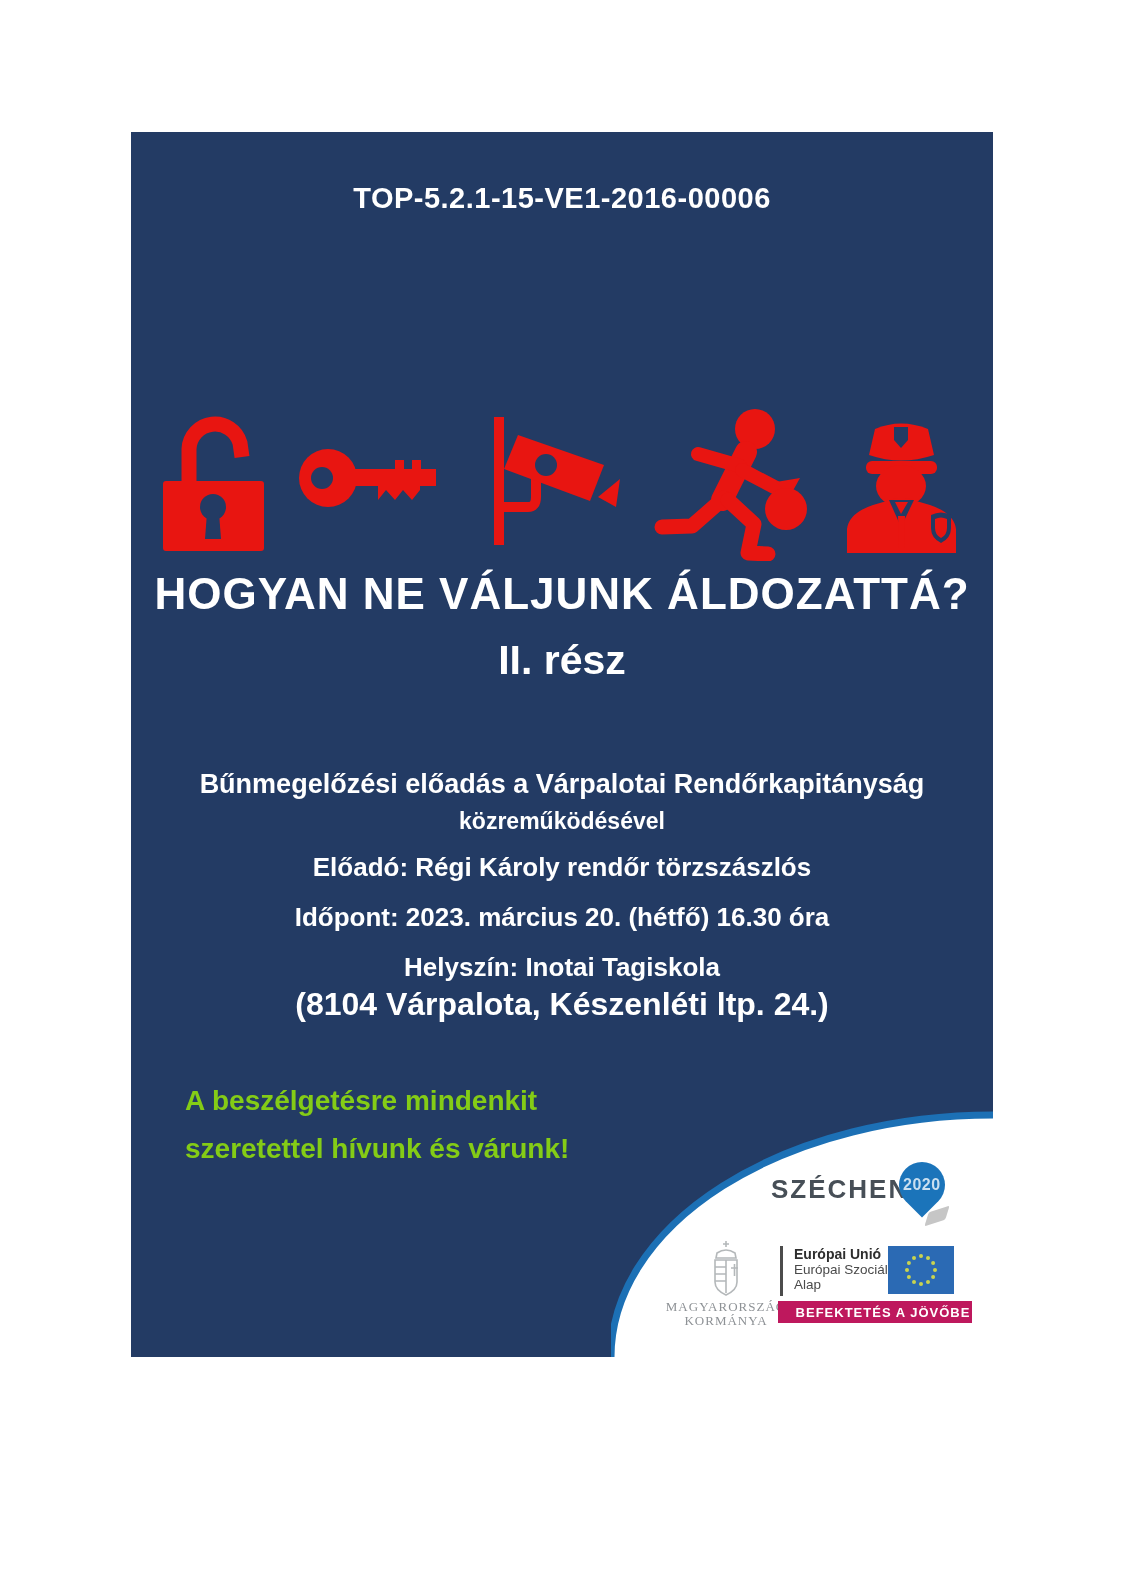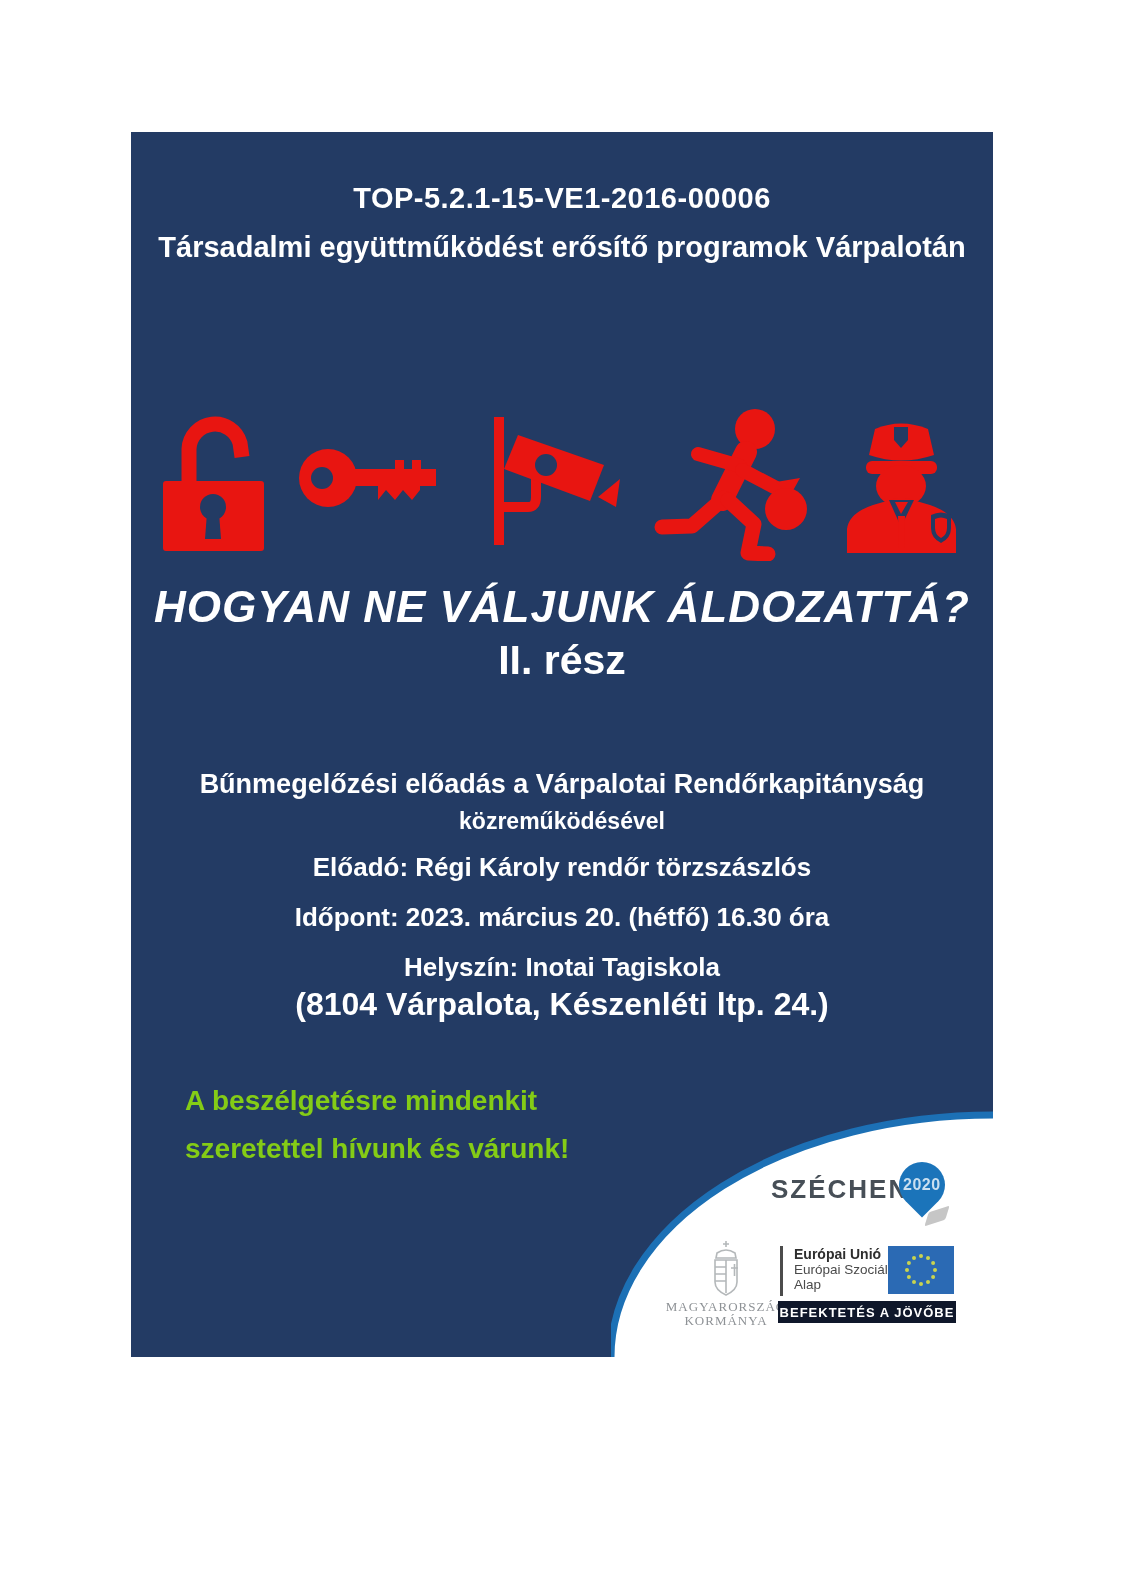--- a/index.html
+++ b/index.html
@@ -7,21 +7,21 @@
         font-family:"Liberation Sans",sans-serif;}
   .poster{position:absolute;left:131px;top:132px;width:862px;height:1225px;
           background:#233b64;overflow:hidden;}
   .ctext{position:absolute;left:0;width:100%;text-align:center;color:#ffffff;
          font-weight:bold;white-space:nowrap;}
   .ltext{position:absolute;color:#84cc16;font-weight:bold;white-space:nowrap;}
   .program-code{top:50px;font-size:29px;letter-spacing:.5px;}
   .program-name{top:99px;font-size:29px;}
   .icons-row{position:absolute;top:266px;left:0;width:100%;height:160px;
              display:flex;justify-content:center;align-items:center;gap:32px;}
-  .title{top:450px;font-size:44px;letter-spacing:1px;font-style:italic;}
+  .title{top:437px;font-size:44px;letter-spacing:1px;}
   .subtitle{top:505px;font-size:41px;}
   .desc1{top:637px;font-size:27px;}
   .desc2{top:676px;font-size:23px;}
   .presenter{top:720px;font-size:26px;}
   .datetime{top:770px;font-size:26px;}
   .location{top:820px;font-size:26px;}
   .address{top:854px;font-size:32px;}
   .inv1{left:54px;top:953px;font-size:28px;}
   .inv2{left:54px;top:1001px;font-size:28px;}
 
@@ -38,32 +38,31 @@
   .pin span{transform:rotate(45deg);color:#c9dff0;font-size:16px;font-weight:bold;letter-spacing:.5px;}
 
   .gov{position:absolute;left:525px;top:1108px;width:140px;text-align:center;}
   .gov-line{display:block;font-family:"Liberation Serif",serif;font-size:13px;
             letter-spacing:1px;color:#8e9296;line-height:14px;}
   .eu-text{position:absolute;left:649px;top:1114px;border-left:3px solid #4c4c4c;
            padding-left:11px;height:50px;}
   .eu-l1{font-size:14px;font-weight:bold;color:#2e2e2e;line-height:16px;white-space:nowrap;}
   .eu-l2,.eu-l3{font-size:13.5px;color:#4a4a4a;line-height:15px;white-space:nowrap;}
   .eu-flag{position:absolute;left:757px;top:1114px;}
-  .invest-box{position:absolute;left:647px;top:1169px;width:178px;height:22px;background:#0f172a;
+  .invest-box{position:absolute;left:647px;top:1169px;width:178px;height:22px;background:#be185d;
               display:flex;align-items:center;justify-content:center;color:#ffffff;
-              font-size:13px;font-weight:bold;letter-spacing:1px;white-space:nowrap;}
+              font-size:13px;font-weight:bold;letter-spacing:1px;white-space:nowrap;padding-left:16px;}
 </style>
 </head>
 <body>
 
 <div class="page">
   <div class="poster">
 
     <div class="ctext program-code">TOP-5.2.1-15-VE1-2016-00006</div>
-    <div class="ctext program-name">Társadalmi együttműködést erősítő programok Várpalotán</div>
 
     <div class="icons-row">
 
       <svg width="105" height="150" viewBox="0 0 105 150">
         <path d="M 28 80 L 28 46 A 26 26 0 0 1 79 40 L 81 54" fill="none" stroke="#e81511" stroke-width="15"></path>
         <rect x="2" y="78" width="101" height="70" rx="3" fill="#e81511"></rect>
         <circle cx="52" cy="104" r="13" fill="#233b64"></circle>
         <path d="M 46 110 h 12 l 2 26 h -16 z" fill="#233b64"></path>
       </svg>
 

